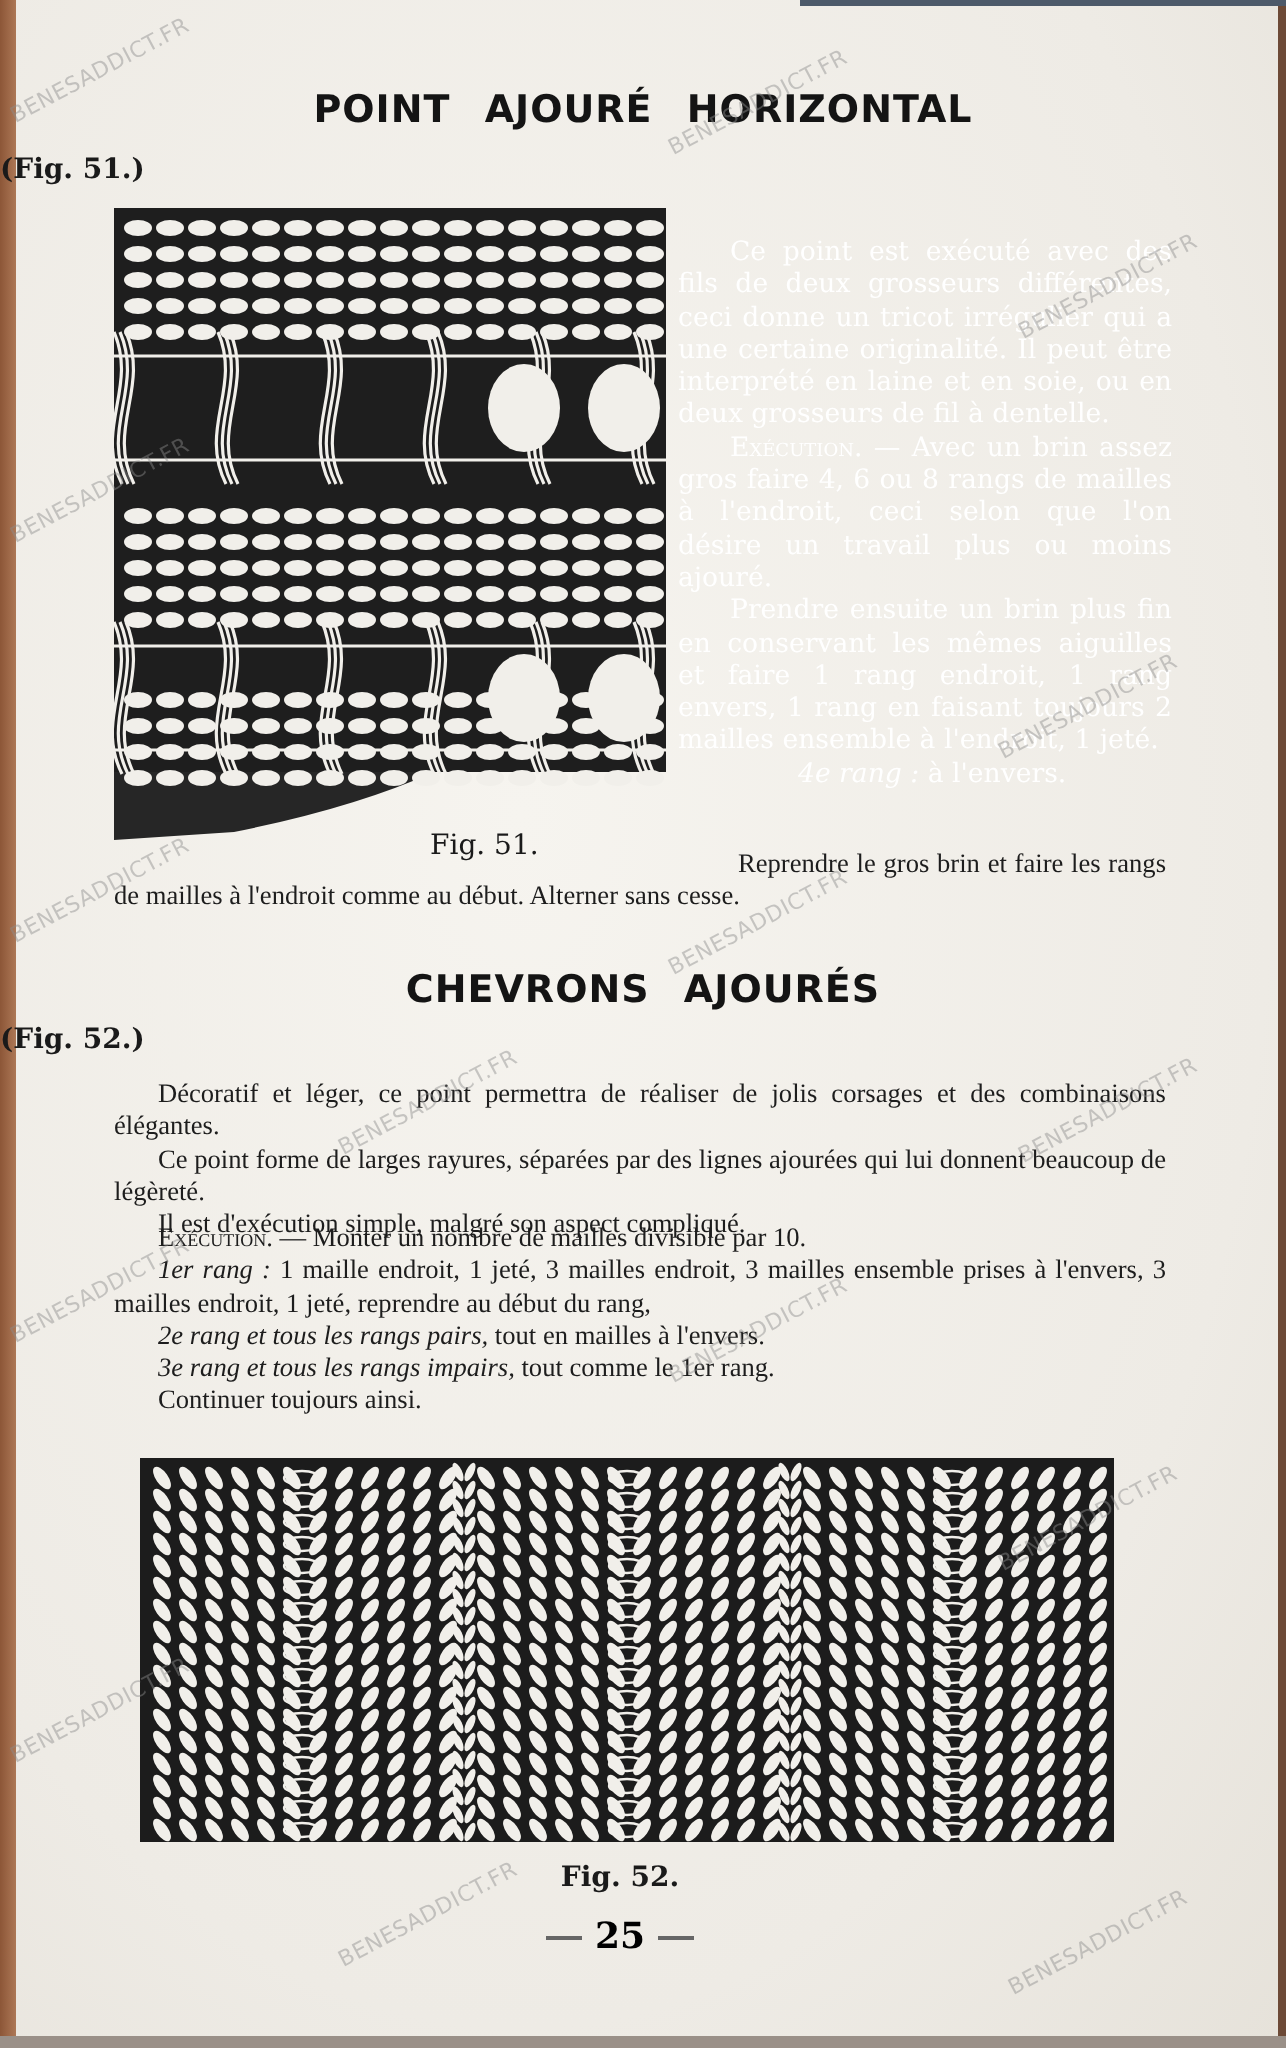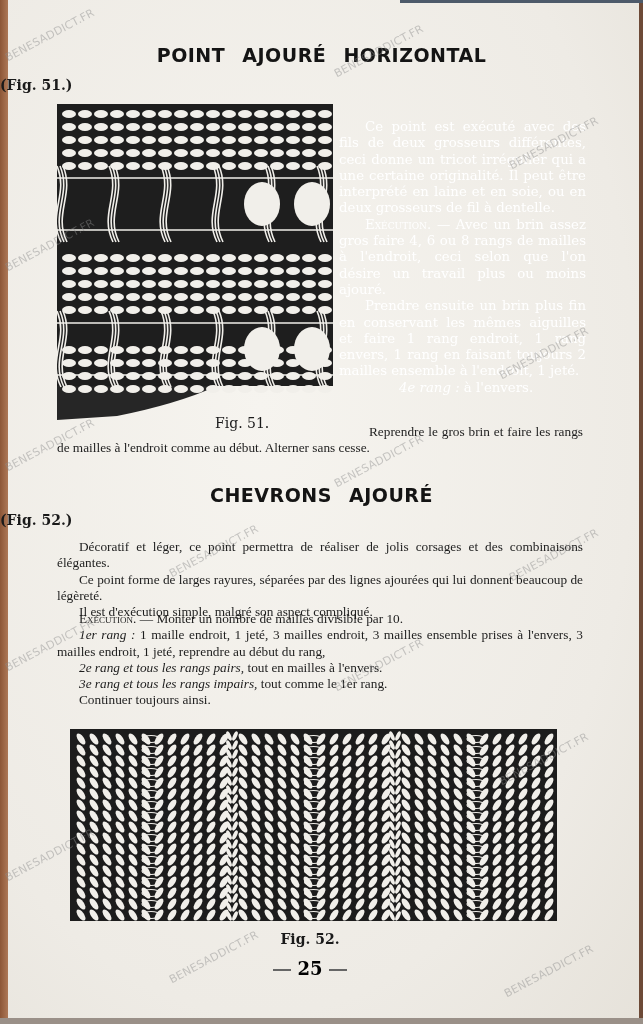--- a/index.html
+++ b/index.html
@@ -385,21 +385,21 @@
   <p>Ce point est exécuté avec des fils de deux grosseurs différentes, ceci donne un tricot irrégulier qui a une certaine originalité. Il peut être interprété en laine et en soie, ou en deux grosseurs de fil à dentelle.</p>
   <p><span class="smallcaps">Exécution.</span> <span>— Avec un brin assez gros faire 4, 6 ou 8 rangs de mailles à l'endroit, ceci selon que l'on désire un travail plus ou moins ajouré.</span></p>
   <p>Prendre ensuite un brin plus fin en conservant les mêmes aiguilles et faire 1 rang endroit, 1 rang envers, 1 rang en faisant toujours 2 mailles ensemble à l'endroit, 1 jeté.</p>
   <p style="text-indent:60px;"><i>4e rang :</i><span> à l'envers.</span></p>
 </div>
 
 <div class="full-para fp1">
   <p class="indent-big">Reprendre le gros brin et faire les rangs de mailles à l'endroit comme au début. Alterner sans cesse.</p>
 </div>
 
-<div class="title t2">CHEVRONS  AJOURÉ</div>
+<div class="title t2">CHEVRONS  AJOURÉS</div>
 <div class="fig-ref f2">(Fig. 52.)</div>
 
 <div class="full-para fp2">
   <p>Décoratif et léger, ce point permettra de réaliser de jolis corsages et des combinaisons élégantes.</p>
   <p>Ce point forme de larges rayures, séparées par des lignes ajourées qui lui donnent beaucoup de légèreté.</p>
   <p>Il est d'exécution simple, malgré son aspect compliqué.</p>
 </div>
 
 <div class="full-para fp3">
   <p><span class="smallcaps">Exécution.</span><span> — Monter un nombre de mailles divisible par 10.</span></p>

